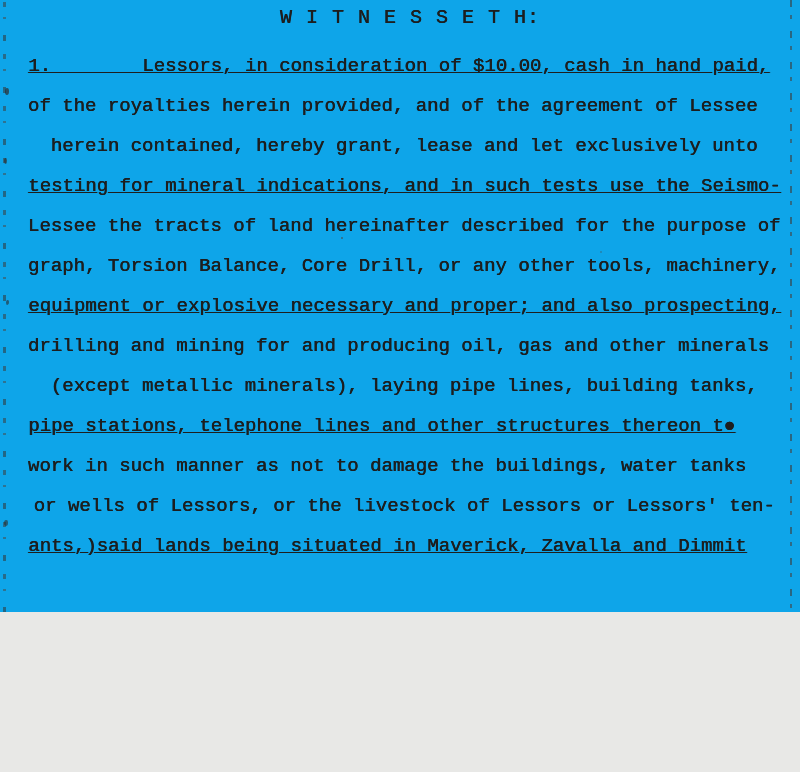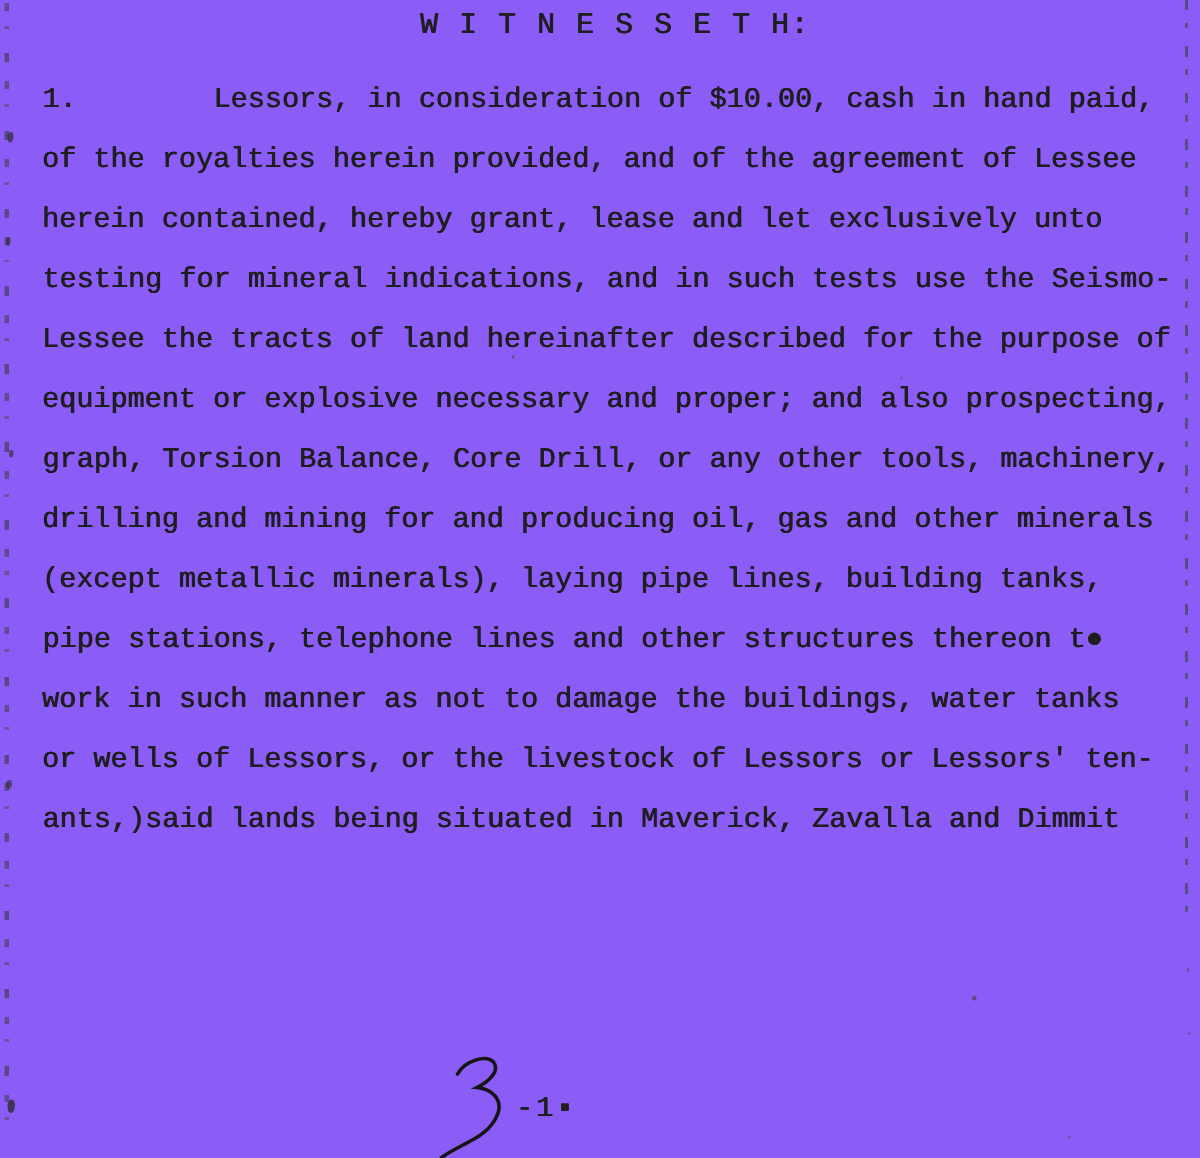--- a/index.html
+++ b/index.html
@@ -1,19 +1,19 @@
 <!DOCTYPE html>
 <html><head>
 <meta charset="utf-8">
 <style>
   html,body{margin:0;padding:0;background:#e8e8e6;}
   .page{
     position:relative;
-    width:800px;height:772px;
-    background:#8b5cf6;
+    width:800px;height:612px;
+    background:#0ea5e9;
     overflow:hidden;
     font-family:"Liberation Mono","DejaVu Sans Mono",monospace;
     color:#1e1e1e;
   }
   
   .ink{
     text-shadow:0.35px 0 0 currentColor, -0.2px 0 0 rgba(0,0,0,.55);
   }
   .heading{
     position:absolute;top:6px;left:10px;width:100%;
@@ -22,22 +22,22 @@
     white-space:pre;
   }
   .body-text{
     position:absolute;left:28px;top:46px;
     font-size:19px;
   }
   .line{
     height:40px;line-height:40px;white-space:pre;
   }
   
-  .line:nth-child(3n){transform:translateY(.4px);}
-  .line:nth-child(3n+1){transform:translateX(.3px);}
+  .line:nth-child(3n){transform:translateY(.4px);text-align:center;}
+  .line:nth-child(3n+1){transform:translateX(.3px);text-decoration:underline;}
 
   
   .edge-left{
     position:absolute;left:3px;top:2px;width:3px;height:750px;
     background:repeating-linear-gradient(180deg,
       #3c3c3c 0 5px, transparent 5px 15px,
       #4a4a4a 15px 17px, transparent 17px 33px,
       #333 33px 39px, transparent 39px 52px);
     opacity:.55;
   }
@@ -91,22 +91,22 @@
   <span class="speck sp6"></span>
 
   <h1 class="heading ink">W I T N E S S E T H:</h1>
 
   <div class="body-text ink">
     <div class="line">1.        Lessors, in consideration of $10.00, cash in hand paid,</div>
     <div class="line">of the royalties herein provided, and of the agreement of Lessee</div>
     <div class="line">herein contained, hereby grant, lease and let exclusively unto</div>
     <div class="line">testing for mineral indications, and in such tests use the Seismo-</div>
     <div class="line">Lessee the tracts of land hereinafter described for the purpose of</div>
+    <div class="line">graph, Torsion Balance, Core Drill, or any other tools, machinery,</div>
     <div class="line">equipment or explosive necessary and proper; and also prospecting,</div>
-    <div class="line">graph, Torsion Balance, Core Drill, or any other tools, machinery,</div>
     <div class="line">drilling and mining for and producing oil, gas and other minerals</div>
     <div class="line">(except metallic minerals), laying pipe lines, building tanks,</div>
     <div class="line">pipe stations, telephone lines and other structures thereon t●</div>
     <div class="line">work in such manner as not to damage the buildings, water tanks</div>
     <div class="line">or wells of Lessors, or the livestock of Lessors or Lessors' ten-</div>
     <div class="line">ants,)said lands being situated in Maverick, Zavalla and Dimmit</div>
   </div>
 
   <div class="footer">
     <span class="hw-mark">

